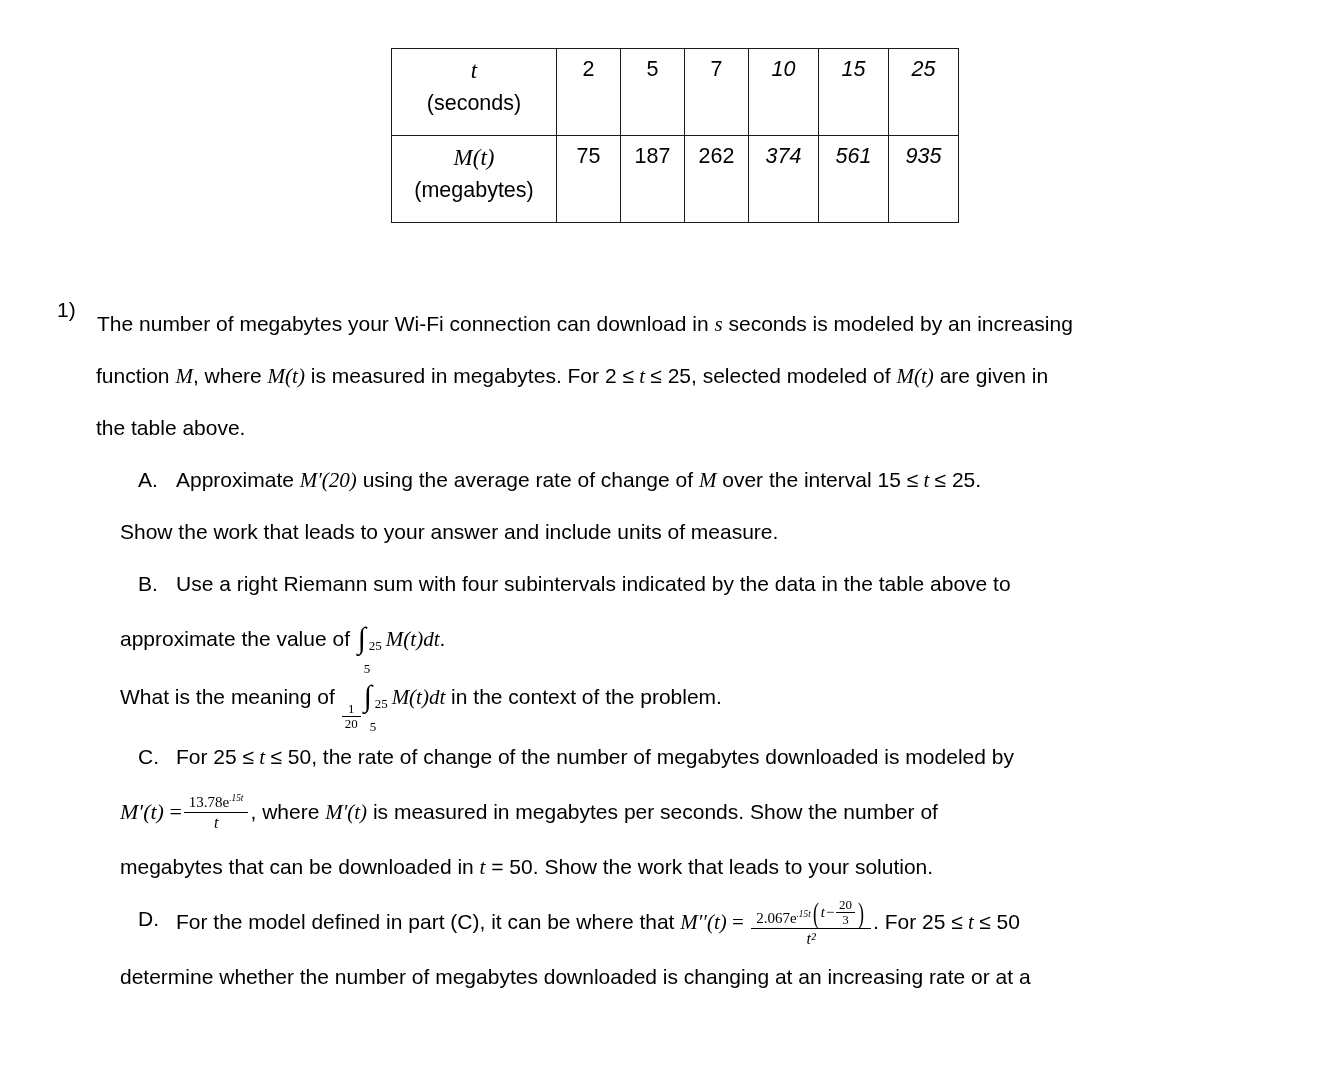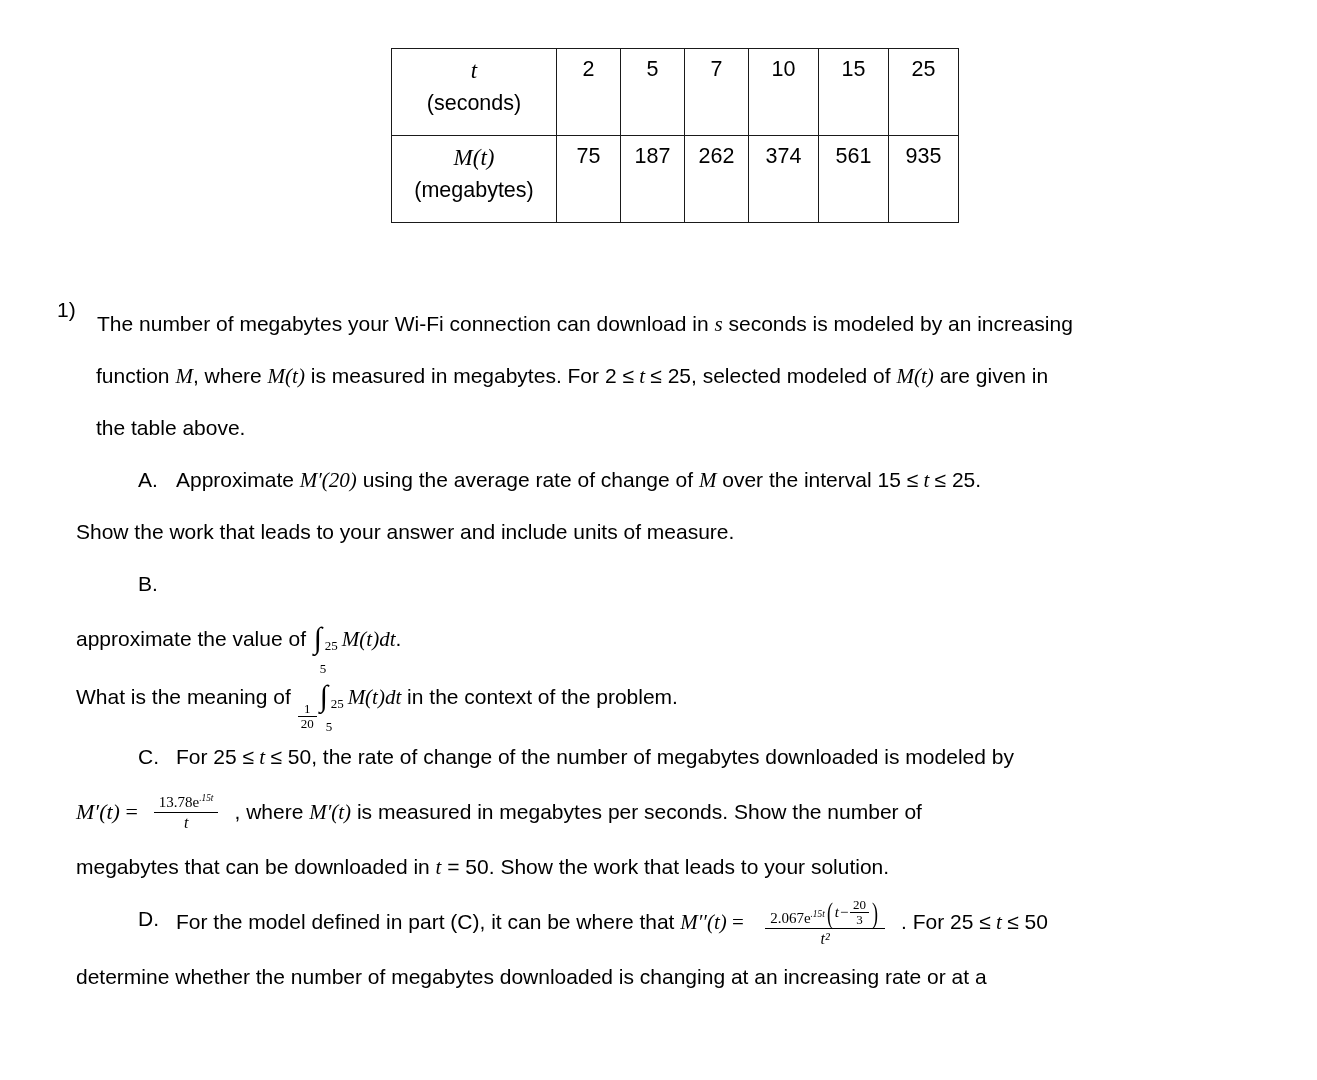--- a/index.html
+++ b/index.html
@@ -37,21 +37,21 @@
     text-align: center;
     vertical-align: top;
     font-size: 21.5px;
     line-height: 1.0;
     padding: 10px 4px 0 4px;
     height: 87px;
     box-sizing: border-box;
   }
   td.label-cell { width: 165px; }
   td.val-cell   { width: 64px; }
-  td.val-cell.wide { width: 70px; }
+  td.val-cell.wide { width: 70px; font-style: italic; }
   .cell-top {
     display: block;
     height: 34px;
   }
   .cell-bottom {
     display: block;
     font-size: 21.5px;
     text-align: center;
   }
   .mathvar {
@@ -103,21 +103,21 @@
     flex: 0 0 38px;
     width: 38px;
     padding-left: 138px;
     font-size: 21px;
     line-height: 52px;
     box-sizing: content-box;
   }
   .sub-body {
     flex: 1 1 auto;
   }
-  .sub-cont { padding-left: 76px; }
+  .sub-cont { padding-left: 120px; }
 
   
   .it {
     font-family: "Liberation Serif", serif;
     font-style: italic;
   }
   .rm {
     font-family: "Liberation Serif", serif;
     font-style: normal;
   }
@@ -180,21 +180,21 @@
     vertical-align: super;
     line-height: 0;
   }
 
   
   .bigfrac {
     display: inline-flex;
     flex-direction: column;
     align-items: center;
     vertical-align: middle;
-    margin: 0 16px;
+    margin: 0 2px;
     font-family: "Liberation Serif", serif;
     line-height: 1.12;
   }
   .bigfrac .bnum {
     font-size: 15px;
     padding: 0 5px 1px 5px;
     white-space: nowrap;
   }
   .bigfrac .bden {
     font-size: 16px;
@@ -276,20 +276,23 @@
       <div class="sub-body">
         <div class="para-line"><span>Approximate </span><span class="it">M′(20)</span><span> using the average rate of change of </span><span class="it">M</span><span> over the interval 15 </span><span class="ineq">≤</span><span class="it"> t </span><span class="ineq">≤</span><span> 25.</span></div>
       </div>
     </div>
     <div class="sub-cont">
       <div class="para-line">Show the work that leads to your answer and include units of measure.</div>
     </div>
 
     <div class="sub-row">
       <div class="sub-letter">B.</div>
+      <div class="sub-body">
+        <div class="para-line">Use a right Riemann sum with four subintervals indicated by the data in the table above to</div>
+      </div>
     </div>
     <div class="sub-cont">
       <div class="para-line tall"><span>approximate the value of </span><span class="integral"><span class="sym">∫</span><span class="up">25</span><span class="lo">5</span></span><span class="it">M(t)dt</span><span>.</span></div>
       <div class="para-line tall"><span>What is the meaning of </span><span class="frac">
             <span class="num">1</span>
             <span class="den">20</span>
           </span><span class="integral"><span class="sym">∫</span><span class="up">25</span><span class="lo">5</span></span><span class="it">M(t)dt</span><span> in the context of the problem.</span></div>
     </div>
 
     <div class="sub-row">

